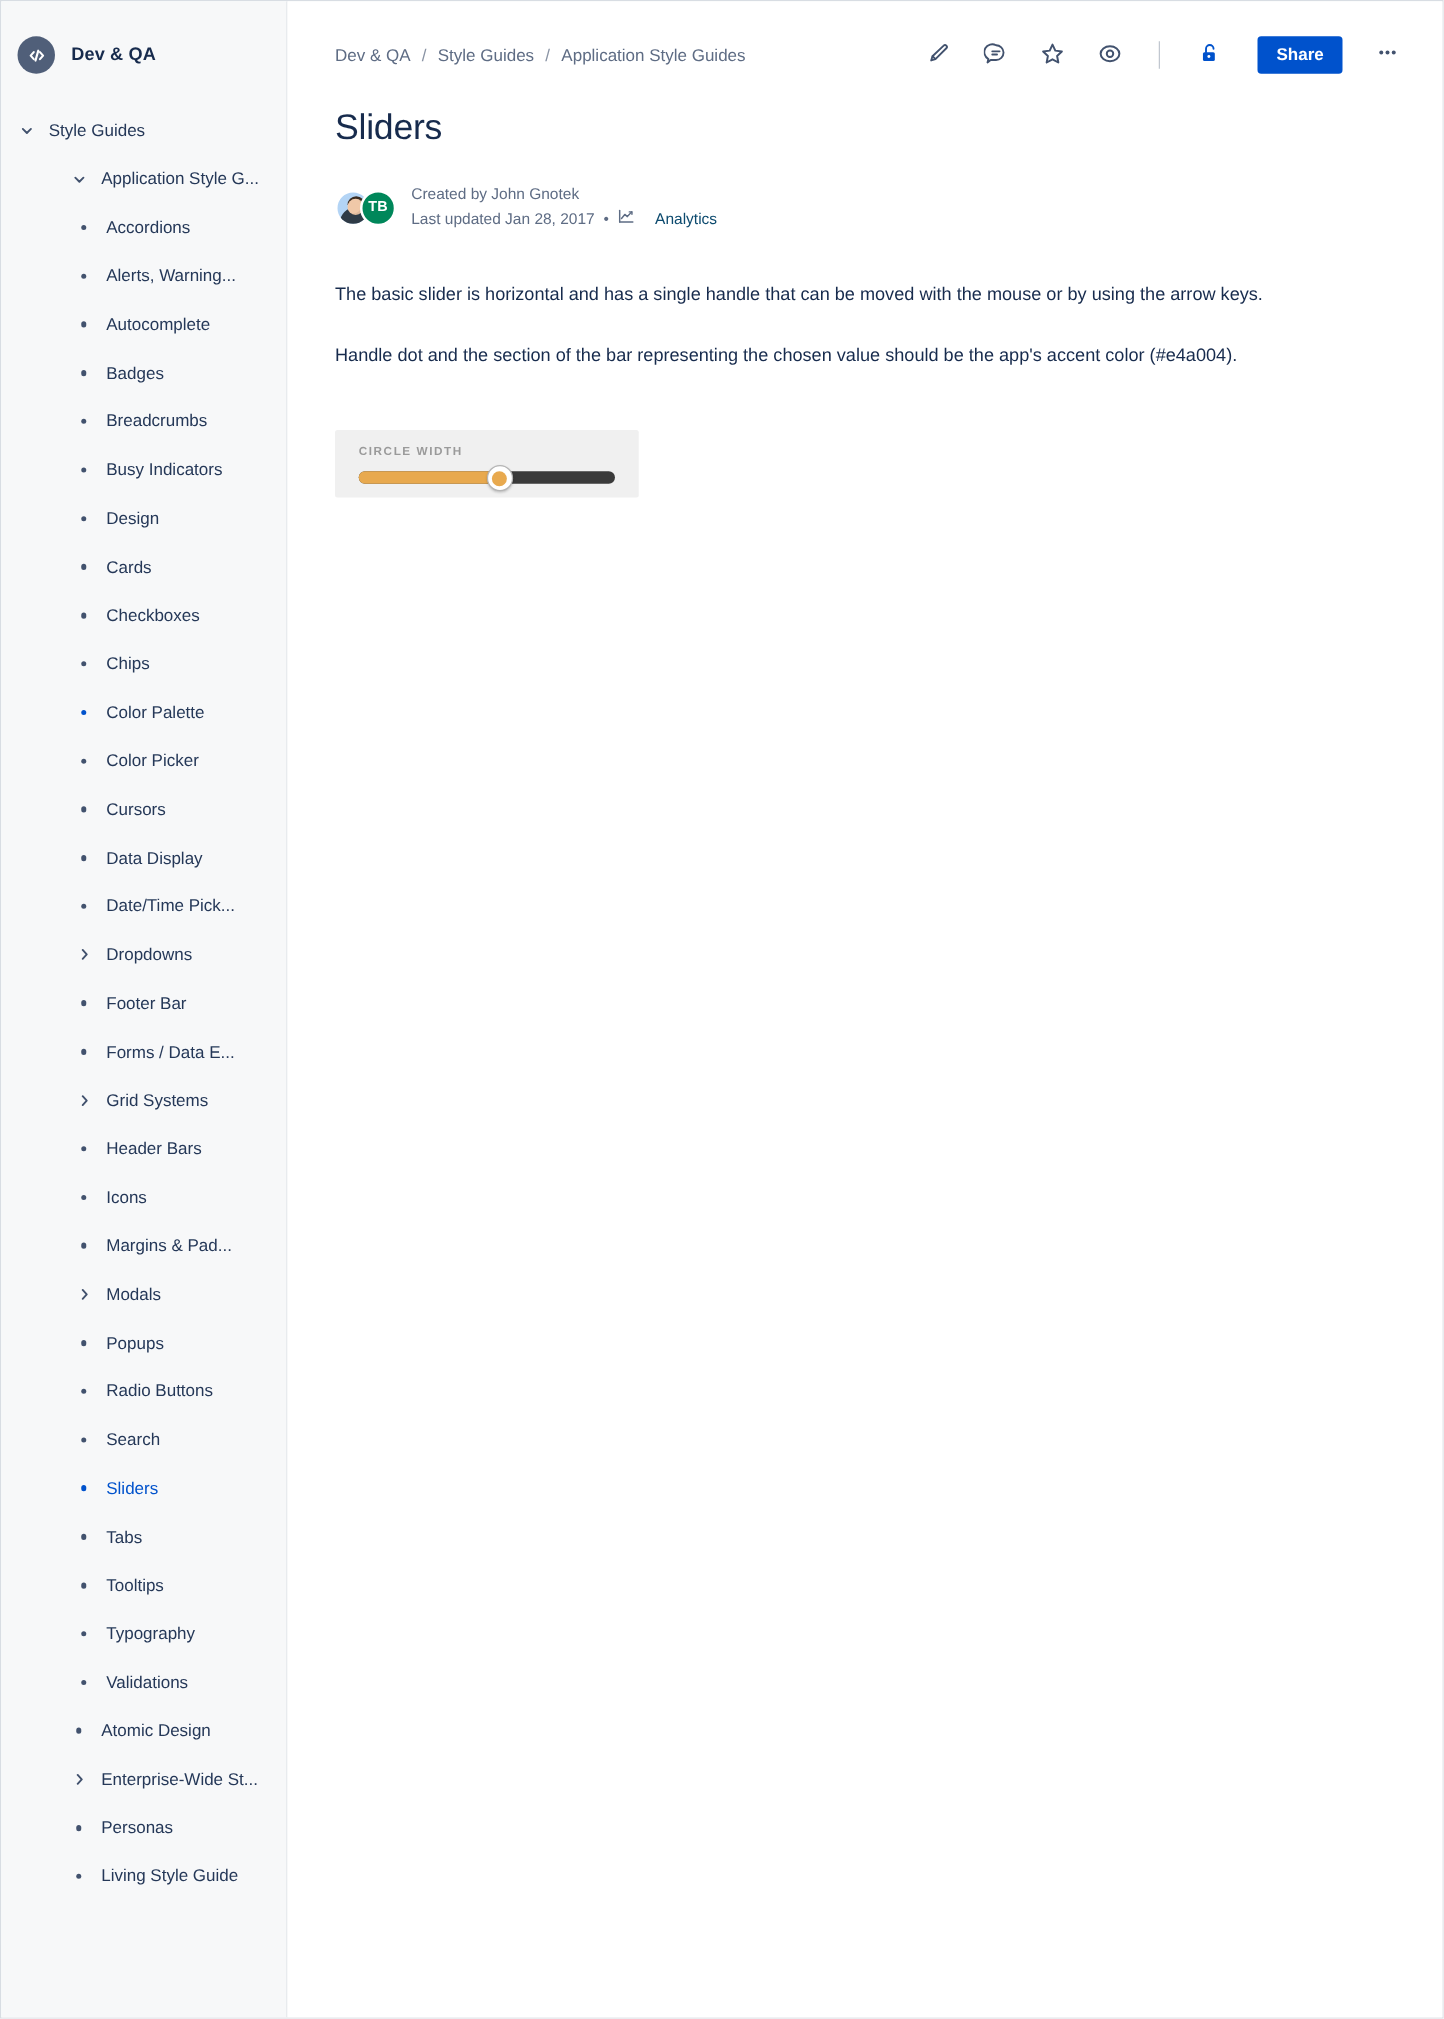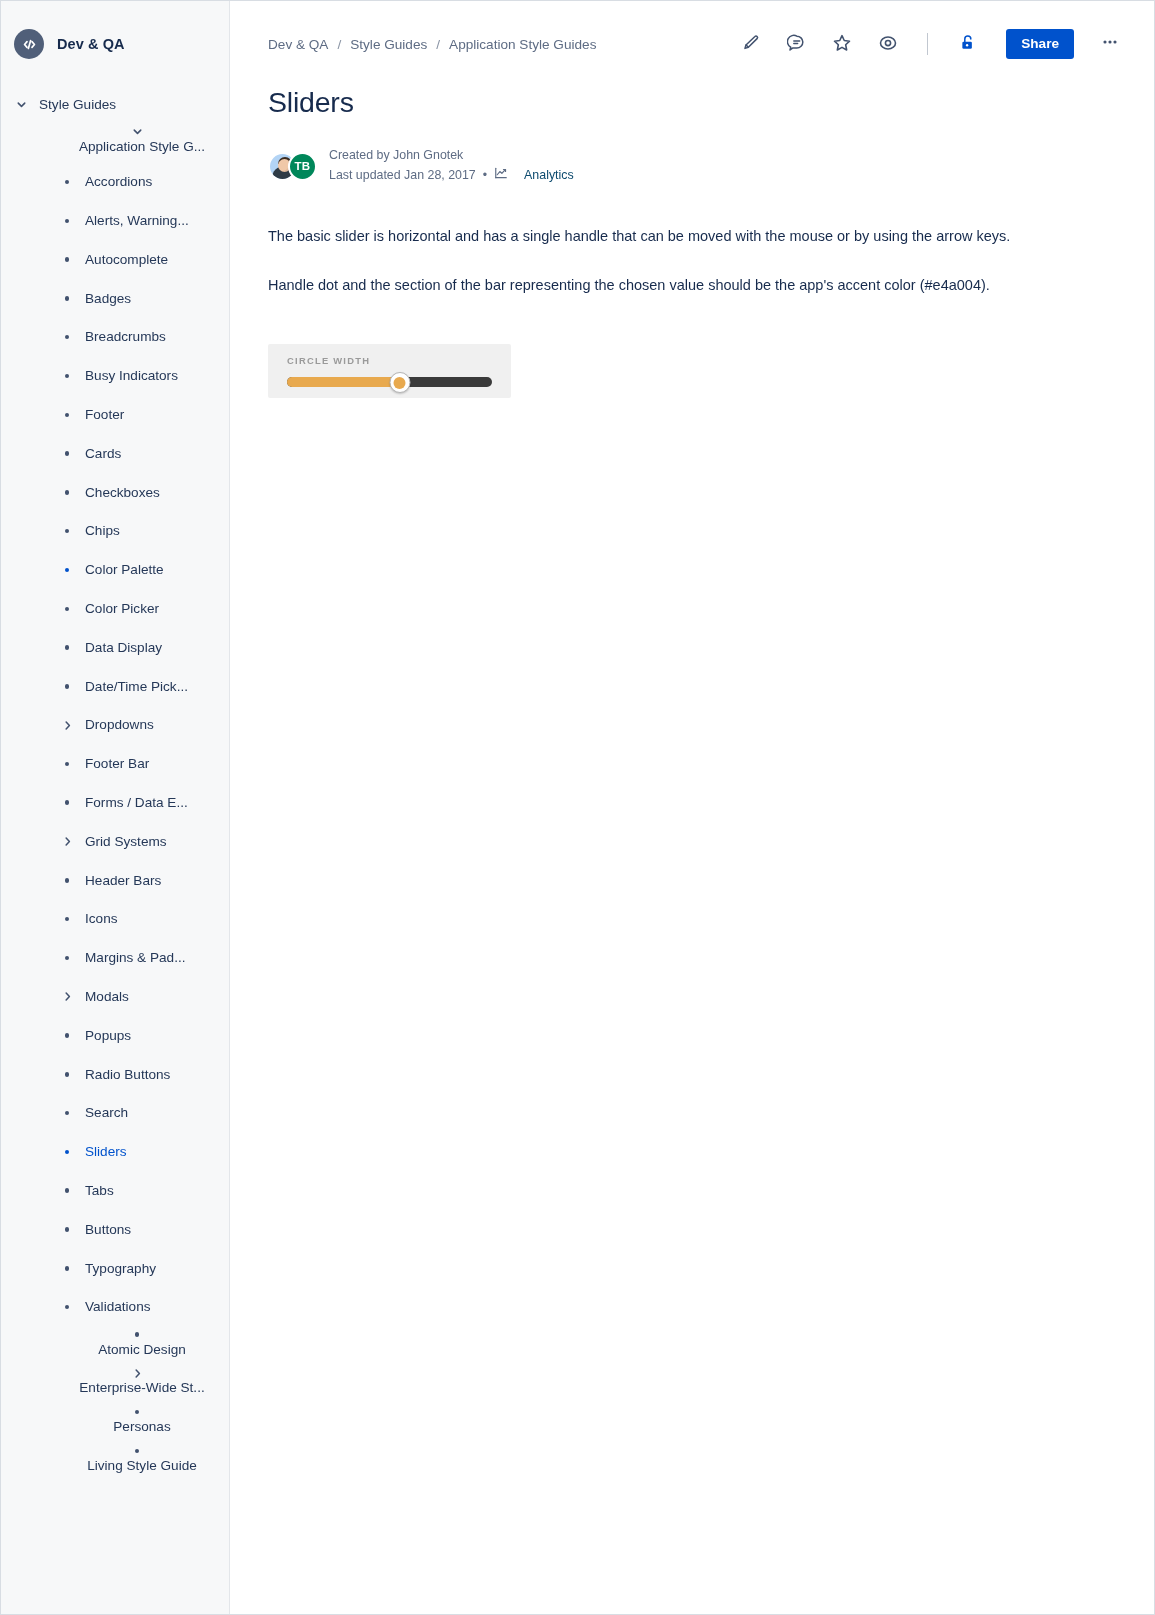--- a/index.html
+++ b/index.html
@@ -73,21 +73,21 @@
     border-radius: 50%;
     background: #42526e;
     display: block;
   }
   .dot.blue { background: #0052cc; }
   .chev { display:block; }
   .lbl { line-height: 1; }
   .nav-item.active .lbl { color: #0052cc; }
   
   .lvl0 { padding-left: 12px; }
-  .lvl1 { padding-left: 54px; flex-direction: column; }
+  .lvl1 { padding-left: 54px; }
   .lvl2 { padding-left: 58px; }
 
   
   .main {
     flex: 1 1 auto;
     padding: 0;
     min-width: 0;
     background: #fff;
   }
   .topbar {
@@ -346,21 +346,21 @@
         <div class="nav-item lvl2">
           <span class="marker">
             <span class="dot"></span>
           </span>
           <span class="lbl">Busy Indicators</span>
         </div>
         <div class="nav-item lvl2">
           <span class="marker">
             <span class="dot"></span>
           </span>
-          <span class="lbl">Footer</span>
+          <span class="lbl">Design</span>
         </div>
         <div class="nav-item lvl2">
           <span class="marker">
             <span class="dot"></span>
           </span>
           <span class="lbl">Cards</span>
         </div>
         <div class="nav-item lvl2">
           <span class="marker">
             <span class="dot"></span>
@@ -377,20 +377,26 @@
           <span class="marker">
             <span class="dot blue" style="background: rgb(0, 82, 204);"></span>
           </span>
           <span class="lbl">Color Palette</span>
         </div>
         <div class="nav-item lvl2">
           <span class="marker">
             <span class="dot"></span>
           </span>
           <span class="lbl">Color Picker</span>
+        </div>
+        <div class="nav-item lvl2">
+          <span class="marker">
+            <span class="dot"></span>
+          </span>
+          <span class="lbl">Cursors</span>
         </div>
         <div class="nav-item lvl2">
           <span class="marker">
             <span class="dot"></span>
           </span>
           <span class="lbl">Data Display</span>
         </div>
         <div class="nav-item lvl2">
           <span class="marker">
             <span class="dot"></span>
@@ -478,21 +484,21 @@
         <div class="nav-item lvl2">
           <span class="marker">
             <span class="dot"></span>
           </span>
           <span class="lbl">Tabs</span>
         </div>
         <div class="nav-item lvl2">
           <span class="marker">
             <span class="dot"></span>
           </span>
-          <span class="lbl">Buttons</span>
+          <span class="lbl">Tooltips</span>
         </div>
         <div class="nav-item lvl2">
           <span class="marker">
             <span class="dot"></span>
           </span>
           <span class="lbl">Typography</span>
         </div>
         <div class="nav-item lvl2">
           <span class="marker">
             <span class="dot"></span>

